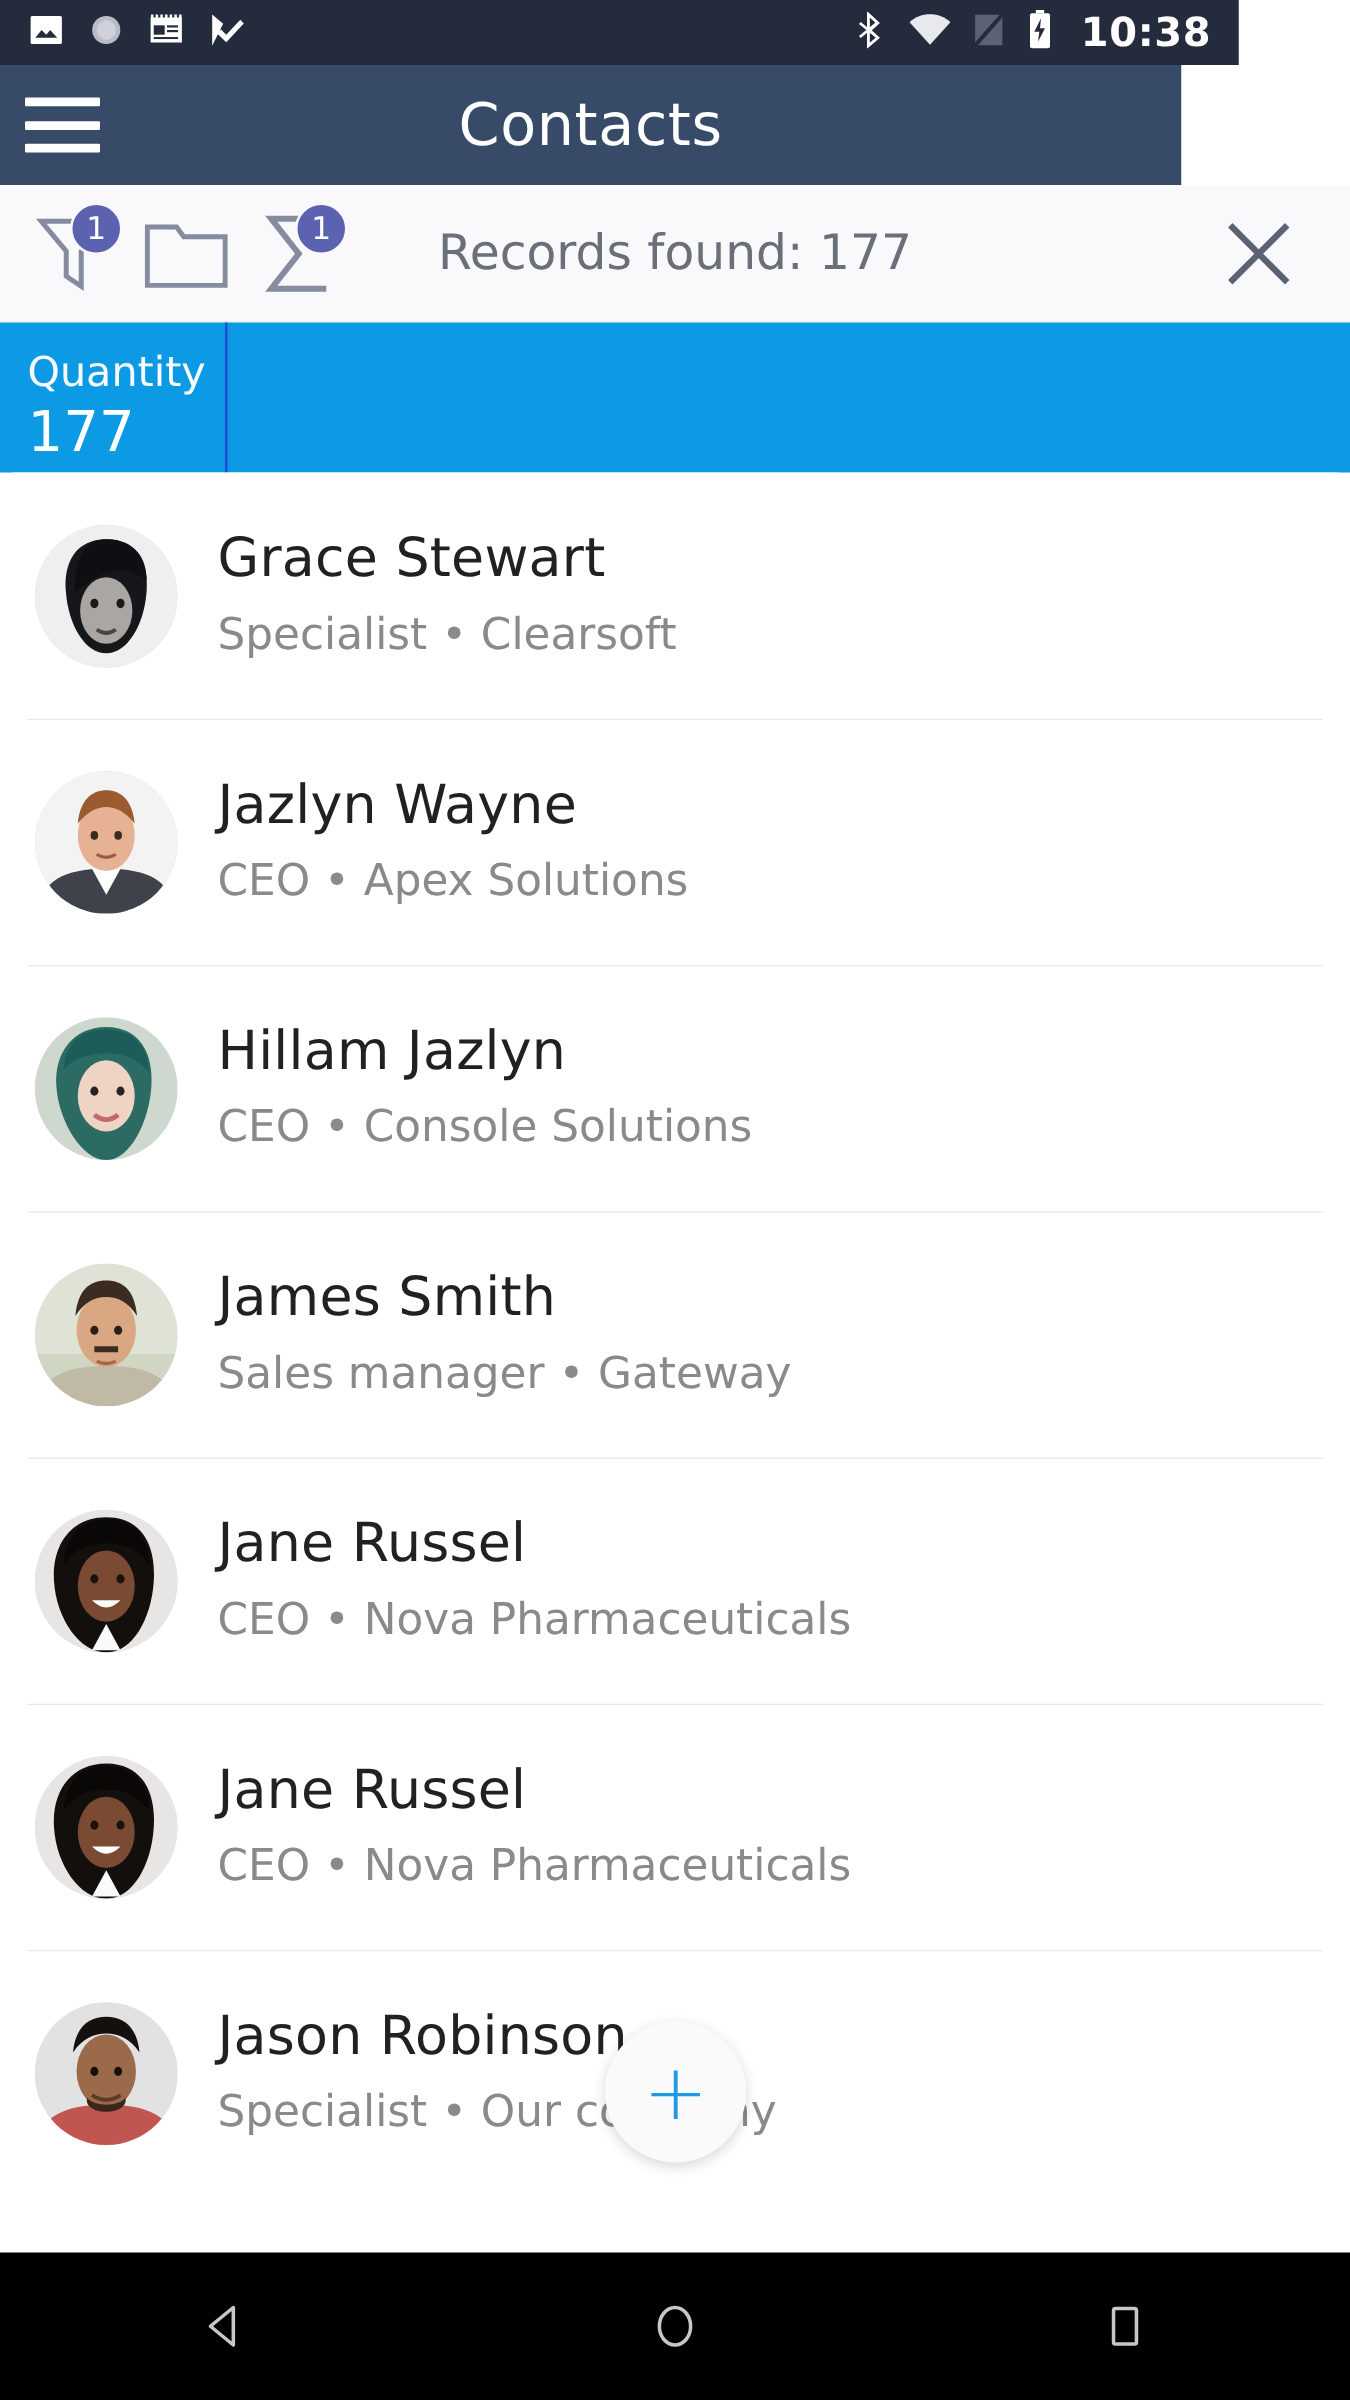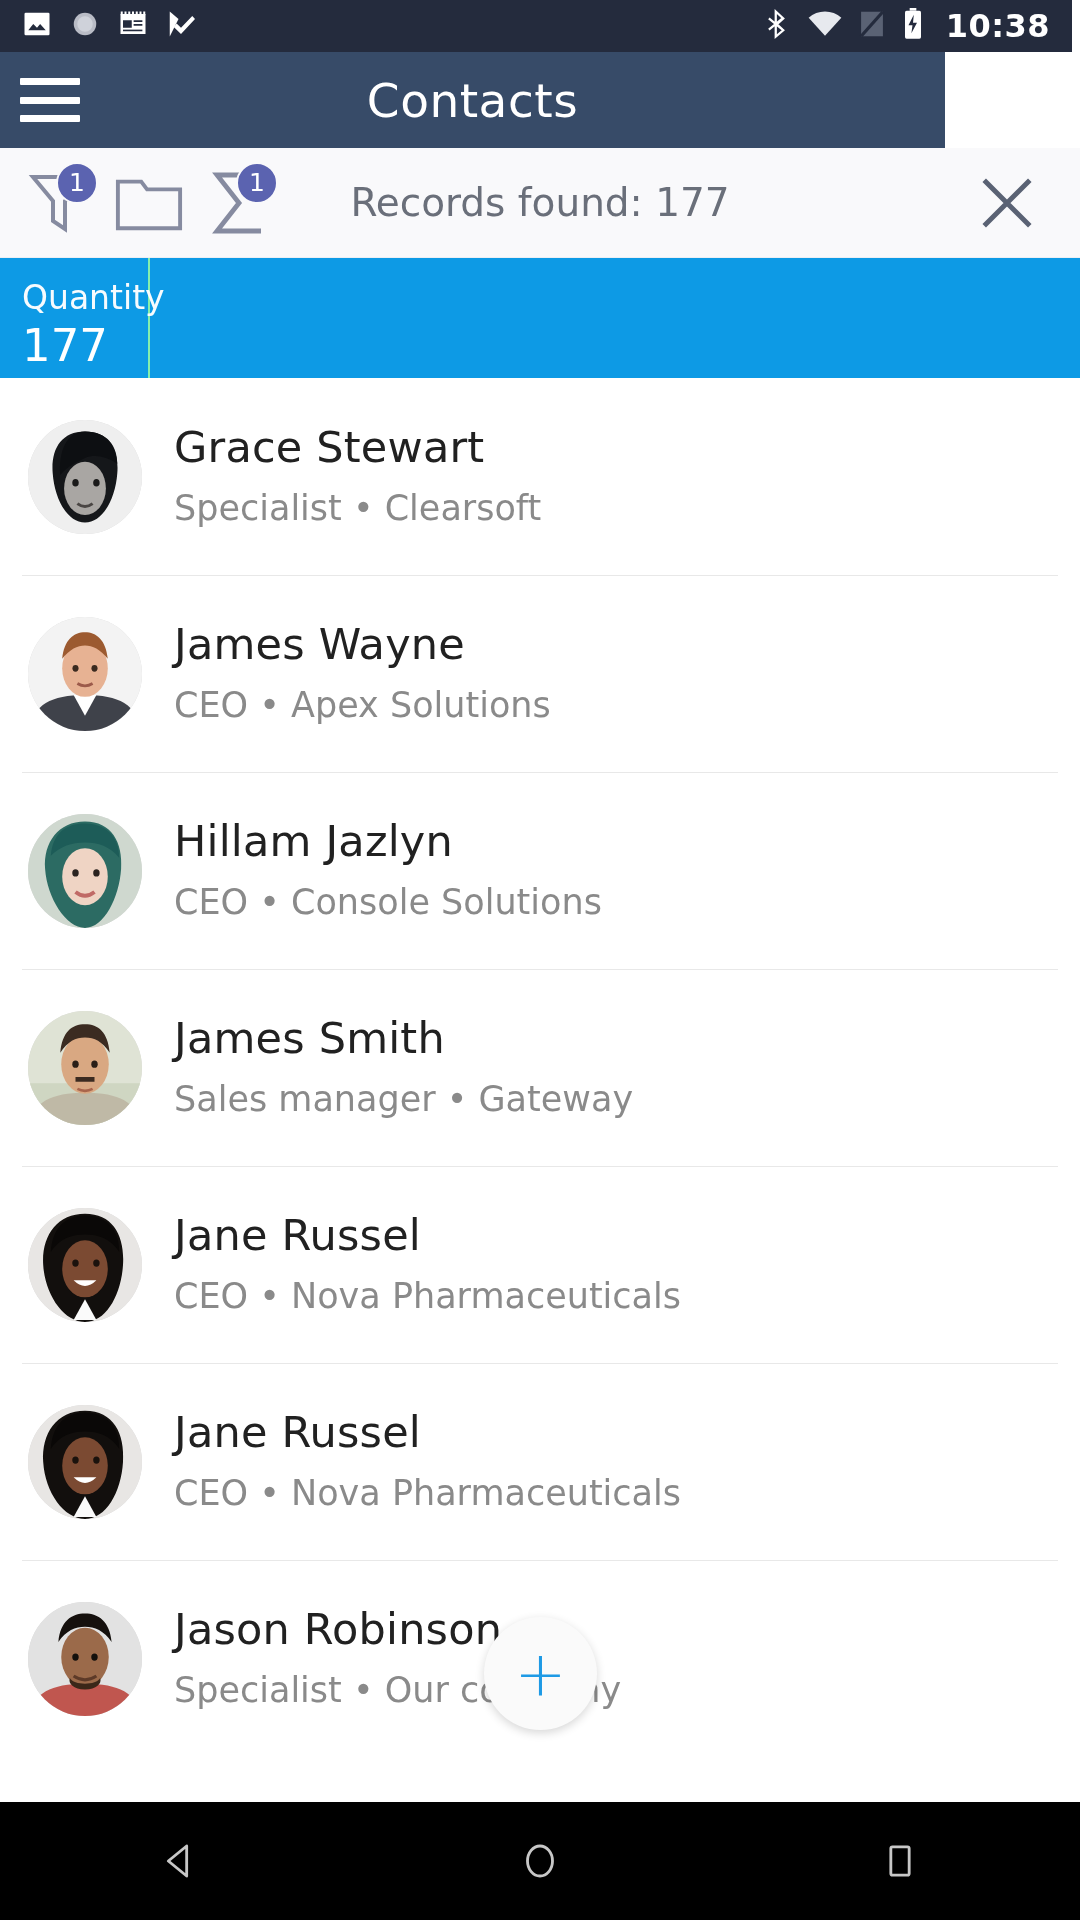--- a/index.html
+++ b/index.html
@@ -6,21 +6,21 @@
   html, body {
     width:1080px; height:1920px;
     background:#ffffff;
     font-family:"DejaVu Sans", sans-serif;
     overflow:hidden;
   }
   .screen { position:relative; width:1080px; height:1920px; background:#ffffff; }
 
   
   .statusbar {
-    position:absolute; top:0; left:0; width:1072px; height:52px;
+    position:absolute; top:0; left:0; width:991px; height:52px;
     background:#242b3d; display:flex; align-items:center;
     padding:0 22px;
   }
   .sb-left { display:flex; align-items:center; gap:18px; }
   .sb-right { margin-left:auto; display:flex; align-items:center; gap:16px; }
   .sb-icon { display:block; }
   .sb-time {
     color:#ffffff; font-size:32px; font-weight:bold;
     letter-spacing:0.5px; margin-left:6px;
     font-family:"DejaVu Sans", sans-serif;
@@ -78,23 +78,23 @@
     display:flex; align-items:center; justify-content:center;
     cursor:pointer; position:relative; z-index:2;
   }
 
   
   .summary {
     position:absolute; top:258px; left:0; width:1080px; height:120px;
     background:#0d9ae5; display:flex; align-items:stretch;
   }
   .summary-cell {
-    width:150px; padding:16px 0 0 22px;
+    width:182px; padding:16px 0 0 22px;
     display:flex; flex-direction:column; justify-content:center;
-    border-right:2px solid #86efac;
+    border-right:2px solid #1d4ed8;
   }
   .summary-label {
     color:#ffffff; font-size:33px; font-weight:400; line-height:1.15;
     opacity:0.97;
   }
   .summary-value {
     color:#ffffff; font-size:45px; font-weight:400; line-height:1.2;
     margin-top:2px;
   }
 
@@ -282,21 +282,21 @@
             <path d="M0 60c3-14 12-19 30-19s27 5 30 19z" fill="#3f424a"></path>
             <path d="M24 41h12l-6 11z" fill="#fff"></path>
             <ellipse cx="30" cy="27" rx="12" ry="15" fill="#e7b293"></ellipse>
             <path d="M18 22c1-10 6-14 12-14s11 4 12 14c-4-5-8-7-12-7s-8 2-12 7z" fill="#9c5a30"></path>
             <ellipse cx="25" cy="27" rx="1.6" ry="1.8" fill="#3a2a20"></ellipse>
             <ellipse cx="35" cy="27" rx="1.6" ry="1.8" fill="#3a2a20"></ellipse>
             <path d="M26 35q4 2.5 8 0" stroke="#9c5a4a" stroke-width="1.4" fill="none"></path>
           </svg>
       </div>
       <div class="row-text">
-        <div class="row-name">James Wayne</div>
+        <div class="row-name">Jazlyn Wayne</div>
         <div class="row-sub">CEO • Apex Solutions</div>
       </div>
     </div>
 
     <div class="row">
       <div class="avatar">
         <svg viewBox="0 0 60 60">
             <rect width="60" height="60" fill="#cfd8cf"></rect>
             <path d="M30 4c14 0 20 11 19 25-1 15-9 31-19 31S10 44 9 29C8 15 16 4 30 4z" fill="#2c6b63"></path>
             <ellipse cx="30" cy="33" rx="12" ry="15" fill="#efd4c4"></ellipse>

